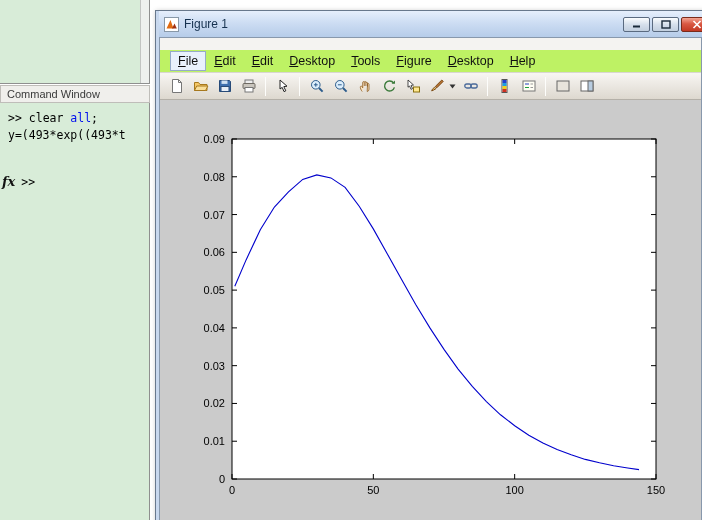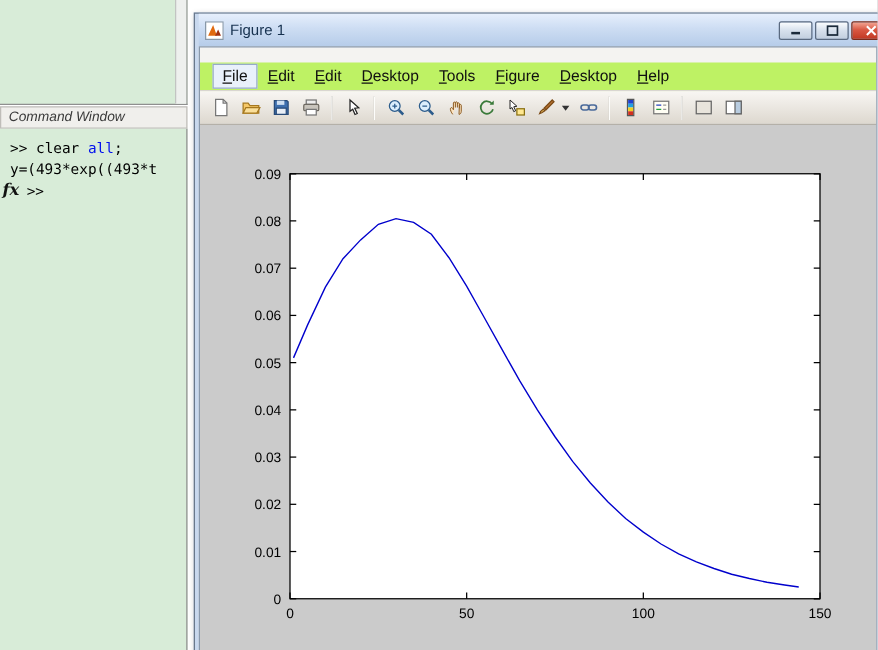--- a/index.html
+++ b/index.html
@@ -14,32 +14,32 @@
     position:absolute; left:0; top:0; width:150px; height:84px;
     background:#d8ecd8; border-right:1px solid #8f8f8f; border-bottom:1px solid #8f8f8f;
   }
   .upper-scrollbar {
     position:absolute; right:0; top:0; width:9px; height:83px;
     background:#eef0ee; border-left:1px solid #c2c4c2;
   }
   .cmd-header {
     position:absolute; left:0; top:85px; width:150px; height:18px;
     background:#f0efec; border:1px solid #bfbdb9;
-    font-size:11px; color:#3a3a3a; line-height:16px; padding-left:6px;font-style:italic;
+    font-size:11px; color:#3a3a3a; line-height:16px; padding-left:6px;
   }
   .cmd-body {
     position:absolute; left:0; top:103px; width:150px; height:417px;
     background:#d8ecd8; border-right:1px solid #8f8f8f;
     font-family:"DejaVu Sans Mono", monospace; font-size:11.5px; color:#000;
     padding:7px 0 0 8px; overflow:hidden;
   }
   .cmd-line { line-height:16.5px; white-space:pre; }
   .kw  { color:#0010ee; }
   .str { color:#a020f0; }
-  .fx-row { margin-top:2px; margin-left:-6px; display:flex; align-items:center; }
+  .fx-row { margin-top:31px; margin-left:-6px; display:flex; align-items:center; }
   .fx {
     font-family:"DejaVu Serif", serif; font-style:italic; font-weight:bold;
     font-size:13px; margin-right:6px; color:#111;
   }
 
   
   .fig-window {
     position:absolute; left:155px; top:10px; width:551px; height:515px;
     background:#c8d8ee; border:1px solid #68788c; padding:0 3px 3px 3px;
     box-shadow:1px 1px 5px rgba(0,0,0,0.25);

